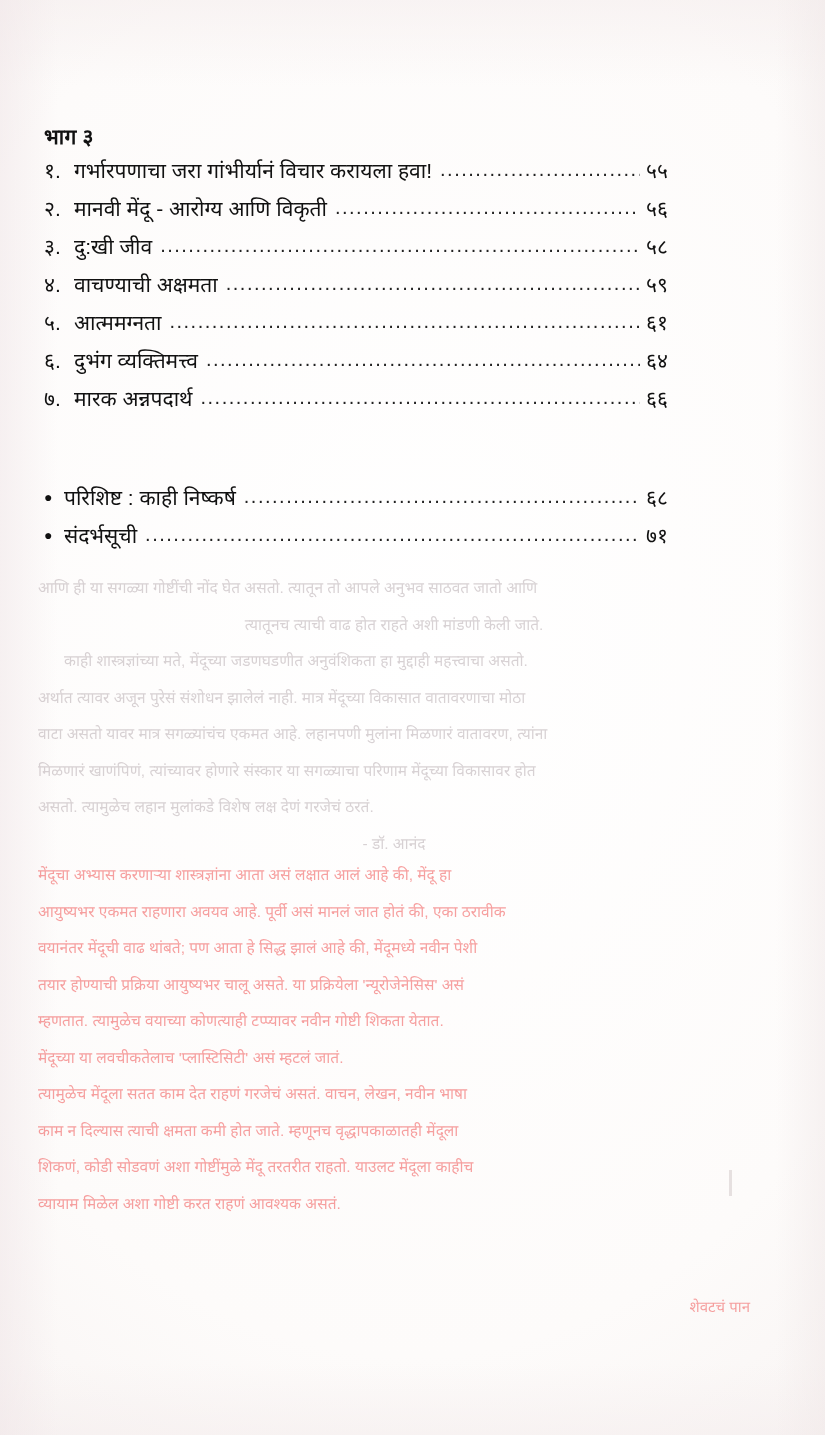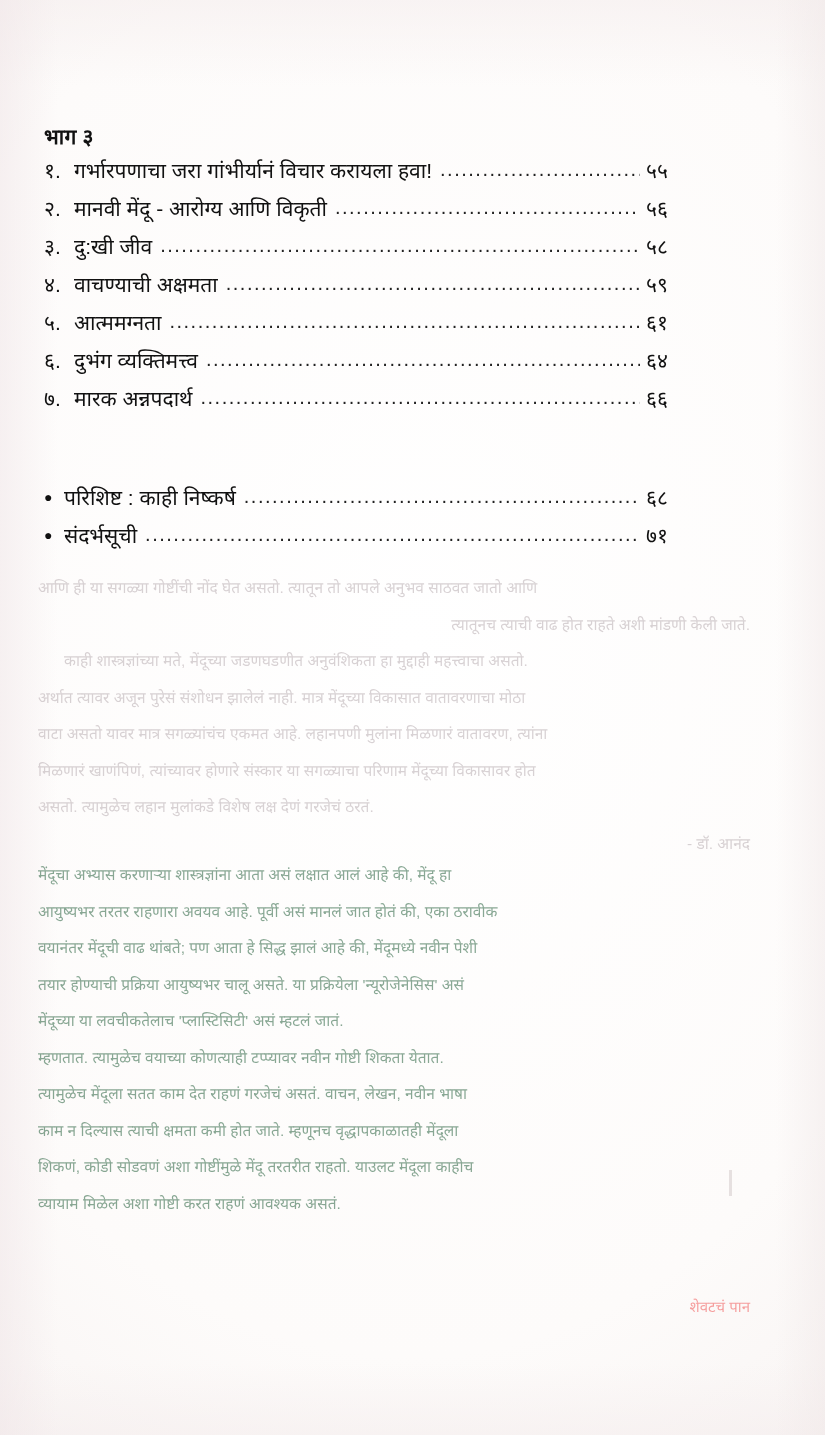--- a/index.html
+++ b/index.html
@@ -124,28 +124,28 @@
     user-select: none;
   }
   .bleed p {
     margin: 0 0 11px 0;
   }
   .bleed p.indent {
     text-indent: 26px;
   }
   .bleed .right {
     display: block;
-    text-align: right;
+    text-align: center;
   }
   .bleed-2 {
     position: absolute;
     left: 38px;
     top: 862px;
     width: 712px;
-    color: #14532d;
+    color: #ef4444;
     opacity: 0.5;
     font-size: 15.5px;
     line-height: 25.5px;
     text-align: justify;
     filter: blur(0.55px);
     user-select: none;
   }
   .bleed-2 p { margin: 0 0 11px 0; }
   .bleed-3 {
     position: absolute;
@@ -251,25 +251,25 @@
     <p class="indent">काही शास्त्रज्ञांच्या मते, मेंदूच्या जडणघडणीत अनुवंशिकता हा मुद्दाही महत्त्वाचा असतो.</p>
     <p>अर्थात त्यावर अजून पुरेसं संशोधन झालेलं नाही. मात्र मेंदूच्या विकासात वातावरणाचा मोठा</p>
     <p>वाटा असतो यावर मात्र सगळ्यांचंच एकमत आहे. लहानपणी मुलांना मिळणारं वातावरण, त्यांना</p>
     <p>मिळणारं खाणंपिणं, त्यांच्यावर होणारे संस्कार या सगळ्याचा परिणाम मेंदूच्या विकासावर होत</p>
     <p>असतो. त्यामुळेच लहान मुलांकडे विशेष लक्ष देणं गरजेचं ठरतं.</p>
     <p class="right">- डॉ. आनंद</p>
   </div>
 
   <div class="bleed-2">
     <p>मेंदूचा अभ्यास करणाऱ्या शास्त्रज्ञांना आता असं लक्षात आलं आहे की, मेंदू हा</p>
-    <p>आयुष्यभर तरतर राहणारा अवयव आहे. पूर्वी असं मानलं जात होतं की, एका ठरावीक</p>
+    <p>आयुष्यभर एकमत राहणारा अवयव आहे. पूर्वी असं मानलं जात होतं की, एका ठरावीक</p>
     <p>वयानंतर मेंदूची वाढ थांबते; पण आता हे सिद्ध झालं आहे की, मेंदूमध्ये नवीन पेशी</p>
     <p>तयार होण्याची प्रक्रिया आयुष्यभर चालू असते. या प्रक्रियेला 'न्यूरोजेनेसिस' असं</p>
+    <p>म्हणतात. त्यामुळेच वयाच्या कोणत्याही टप्प्यावर नवीन गोष्टी शिकता येतात.</p>
     <p>मेंदूच्या या लवचीकतेलाच 'प्लास्टिसिटी' असं म्हटलं जातं.</p>
-    <p>म्हणतात. त्यामुळेच वयाच्या कोणत्याही टप्प्यावर नवीन गोष्टी शिकता येतात.</p>
     <p>त्यामुळेच मेंदूला सतत काम देत राहणं गरजेचं असतं. वाचन, लेखन, नवीन भाषा</p>
     <p>काम न दिल्यास त्याची क्षमता कमी होत जाते. म्हणूनच वृद्धापकाळातही मेंदूला</p>
     <p>शिकणं, कोडी सोडवणं अशा गोष्टींमुळे मेंदू तरतरीत राहतो. याउलट मेंदूला काहीच</p>
     <p>व्यायाम मिळेल अशा गोष्टी करत राहणं आवश्यक असतं.</p>
   </div>
 
   <div class="bleed-3">शेवटचं पान</div>
 
   <div class="edge-mark"></div>
 

